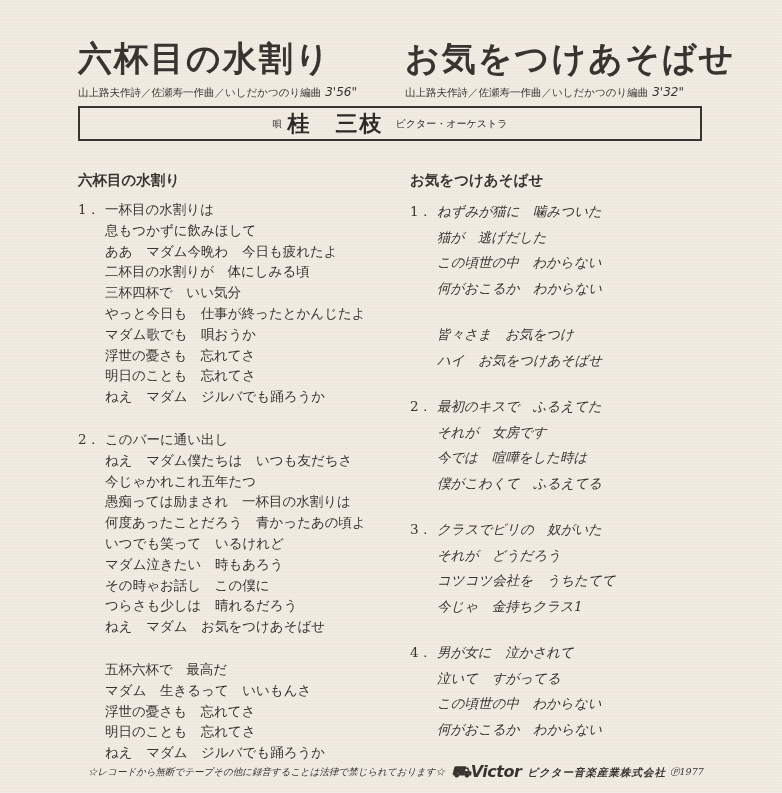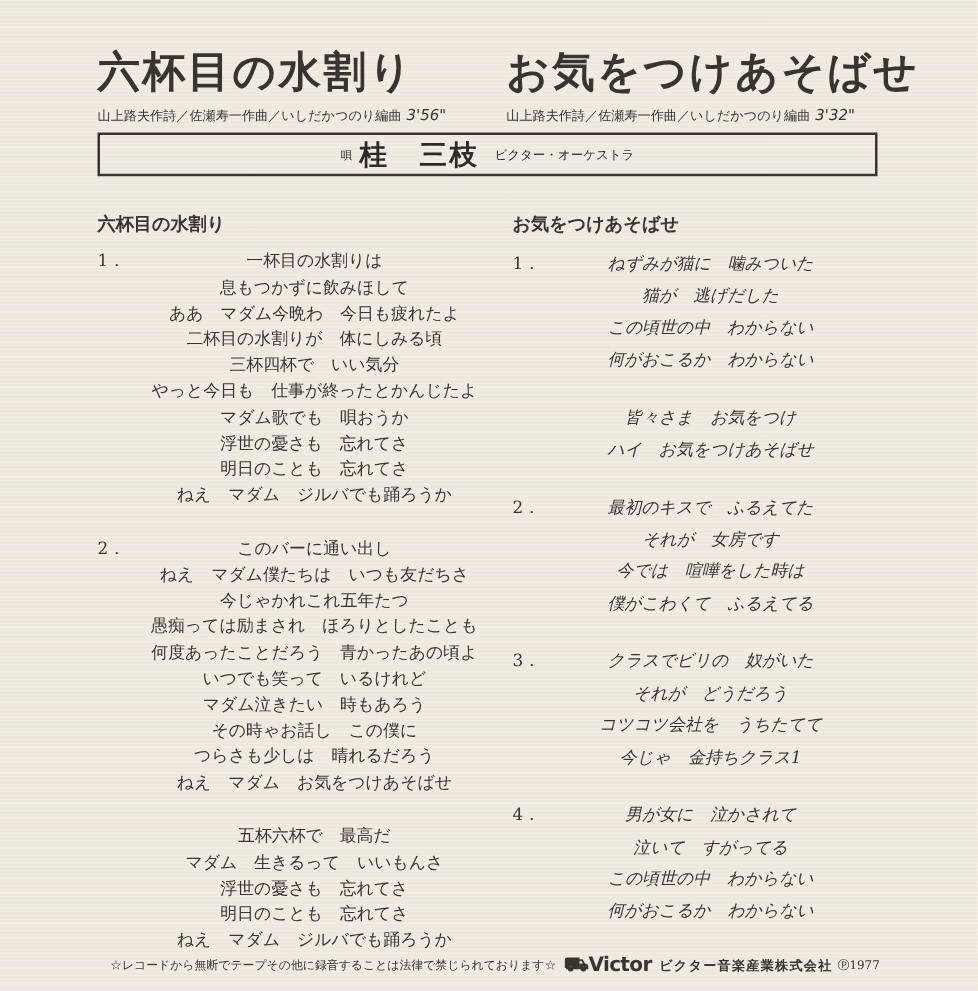--- a/index.html
+++ b/index.html
@@ -44,30 +44,30 @@
     font-size: 13.5px; color: #3a3431;
   }
   .col.left { left: 78px; width: 320px; }
   .col.right { left: 410px; width: 290px; }
   .col-title {
     font-family: "DejaVu Sans", sans-serif;
     font-weight: bold; font-size: 14.5px; margin-bottom: 9px; line-height: 20px;
   }
   .verse { position: relative; margin-bottom: 22px; }
   .verse .num { position: absolute; left: 0; top: 0; width: 28px; }
-  .verse .lines { margin-left: 27px; text-align: center; }
+  .verse .lines { margin-left: 27px; }
   .verse .line { line-height: 20.8px; white-space: pre; }
   .col.right .verse .line { line-height: 25.5px; font-style: italic; }
   .col.right .verse { margin-bottom: 21px; }
   .col.right .verse .num { line-height: 25.5px; }
   .col.left .verse .num { line-height: 20.8px; }
   .footer {
     position: absolute; top: 762px; left: 88px;
     font-family: "DejaVu Serif", serif; font-size: 9.5px; color: #3a3431;
-    white-space: nowrap; display: flex; align-items: center;
+    white-space: nowrap; display: flex; align-items: center; font-style: italic;
   }
   .footer .logo {
     font-family: "DejaVu Sans", sans-serif; font-weight: bold; font-size: 16px;
     margin: 0 6px 0 6px; letter-spacing: -0.5px;
   }
   .footer .company { font-family: "DejaVu Sans", sans-serif; font-weight: bold; font-size: 10.5px; letter-spacing: 1px; }
   .footer .pmark { margin-left: 4px; }
 </style>
 </head>
 <body>
@@ -105,21 +105,21 @@
           <div class="line">明日のことも　忘れてさ</div>
           <div class="line">ねえ　マダム　ジルバでも踊ろうか</div>
         </div>
       </div>
       <div class="verse">
         <div class="num">2．</div>
         <div class="lines">
           <div class="line">このバーに通い出し</div>
           <div class="line">ねえ　マダム僕たちは　いつも友だちさ</div>
           <div class="line">今じゃかれこれ五年たつ</div>
-          <div class="line">愚痴っては励まされ　ほろりとしたことも</div>
+          <div class="line">愚痴っては励まされ　一杯目の水割りは</div>
           <div class="line">何度あったことだろう　青かったあの頃よ</div>
           <div class="line">いつでも笑って　いるけれど</div>
           <div class="line">マダム泣きたい　時もあろう</div>
           <div class="line">その時ゃお話し　この僕に</div>
           <div class="line">つらさも少しは　晴れるだろう</div>
           <div class="line">ねえ　マダム　お気をつけあそばせ</div>
         </div>
       </div>
       <div class="verse">
         <div class="num"></div>

